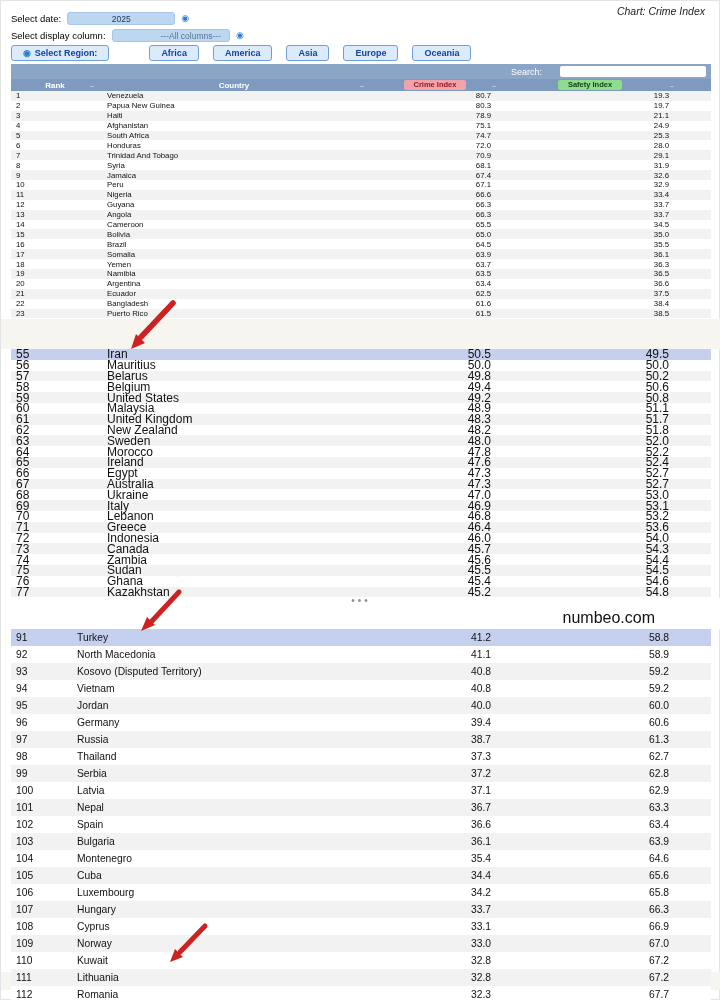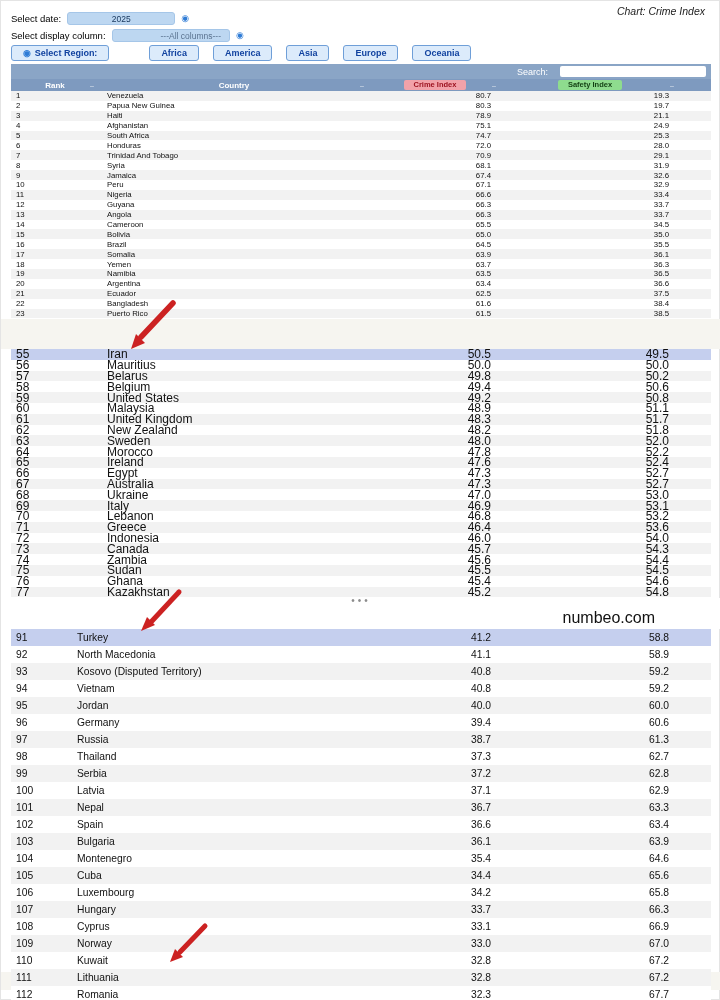--- a/index.html
+++ b/index.html
@@ -25,21 +25,21 @@
   .btn, .region-btn { height:16px; background:var(--button-bg,#dcebfb); border:1px solid var(--button-border,#6f9fd8);
          border-radius:3px; color:var(--button-text,#1243a0); font-weight:bold; font-size:9px; padding:0 11px;
          display:inline-flex; align-items:center; gap:4px; cursor:pointer; font-family:inherit; }
   .region-main { margin-right:40px; }
   .btn-icon { font-size:9px; color:#2f7cd6; }
   .region-group { display:inline-flex; gap:14px; }
 
   
   .search-bar { position:absolute; top:63px; left:10px; width:700px; height:15px;
                 background:var(--search-bar,#8aa5c6); display:flex; align-items:center;
-                justify-content:flex-end; gap:12px; padding-right:5px; }
+                justify-content:flex-end; gap:18px; padding-right:5px; }
   .search-label { color:#fff; font-size:9px; }
   .search-input { width:146px; height:11px; border:0; border-radius:2px; background:#fff; font-size:8px; padding:0 4px; }
 
   
   .grid-a { display:grid; grid-template-columns:88px 270px 132px 178px 32px; }
   .thead { position:absolute; top:78px; left:10px; width:700px; height:12px;
            background:var(--header-bar,#7e9abf); color:#fff; font-weight:bold; font-size:8px; align-items:center; }
   .th { position:relative; display:flex; align-items:center; justify-content:center; height:100%; cursor:pointer; }
   .sort { position:absolute; right:5px; color:rgba(255,255,255,.75); font-size:7px; font-weight:normal; }
   .pill { height:10px; line-height:10px; padding:0 10px; border-radius:2px; font-size:7.5px; }

